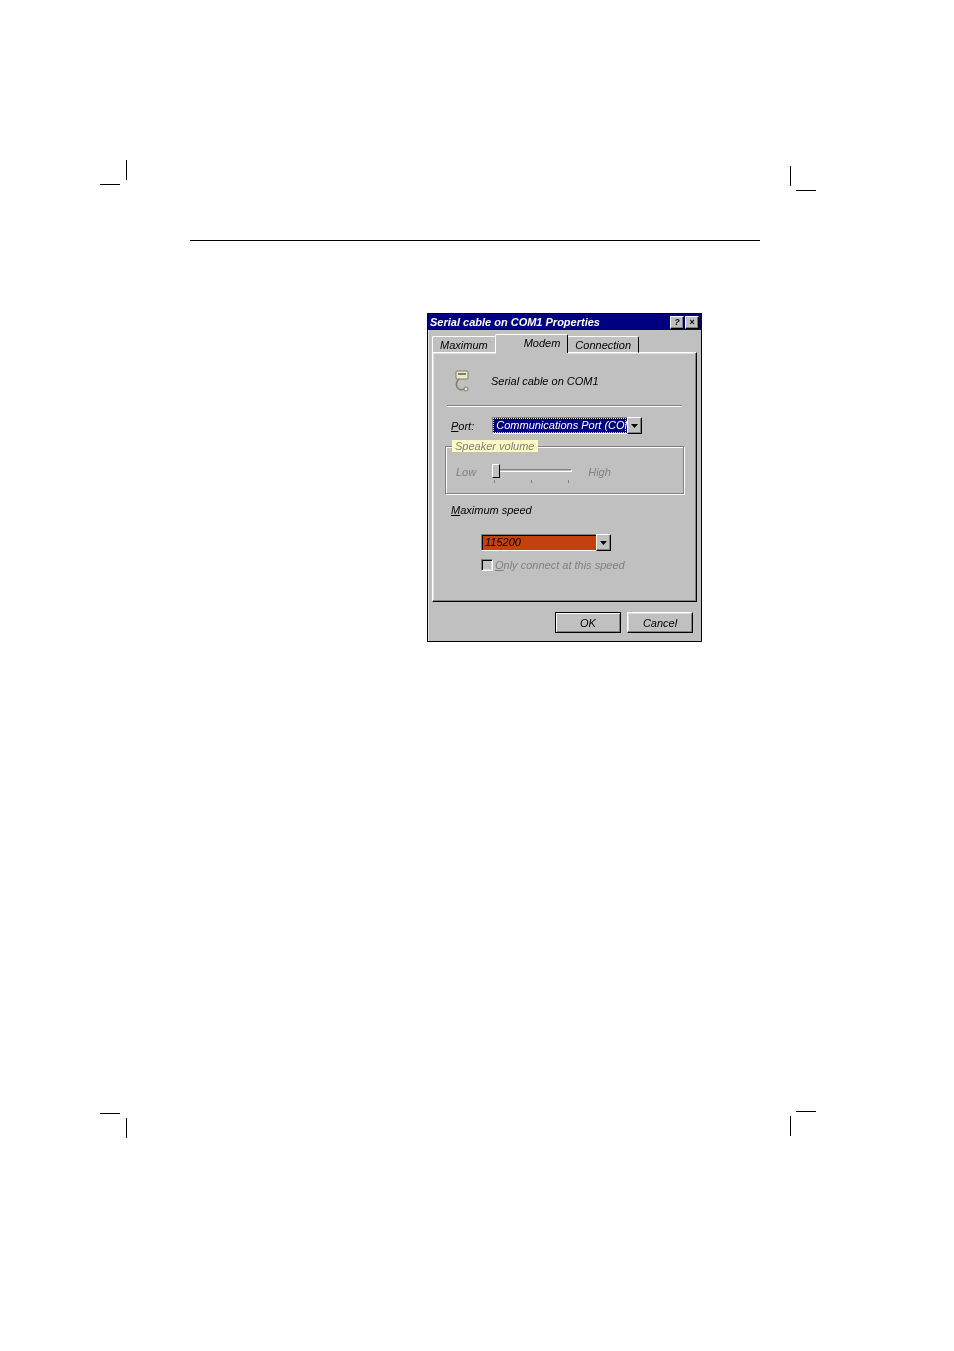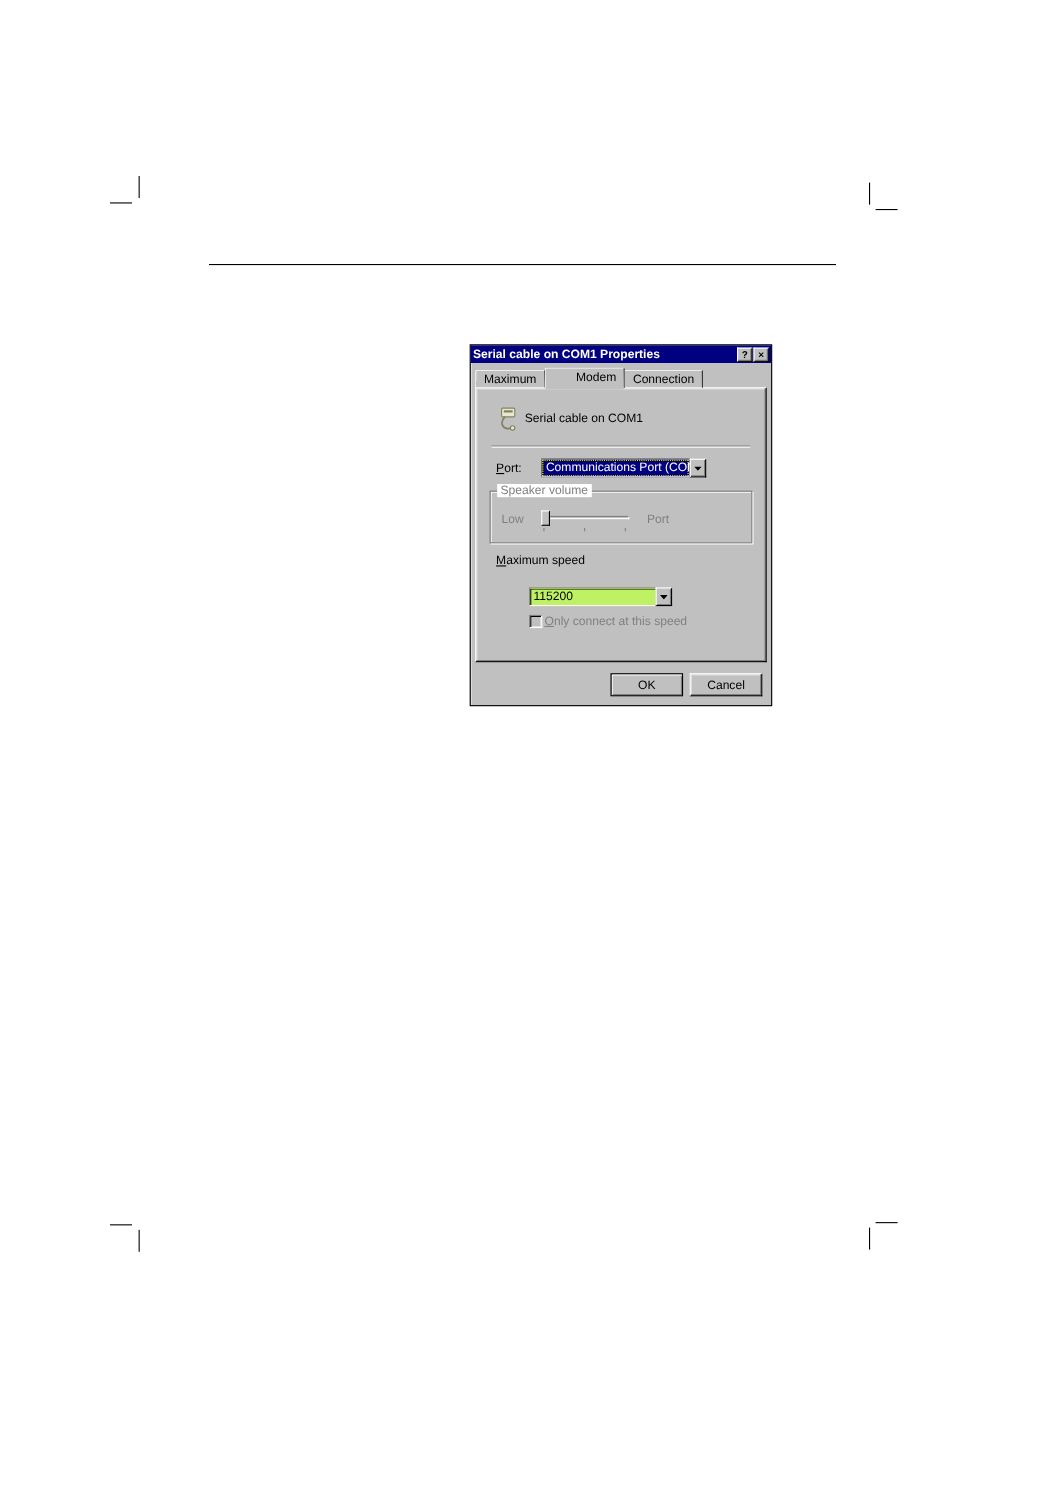--- a/index.html
+++ b/index.html
@@ -27,20 +27,21 @@
   }
   
   .dialog {
     position: absolute;
     left: 427px;
     top: 313px;
     width: 275px;
     background: #c0c0c0;
     border: 1px solid #000;
     box-shadow: inset 1px 1px 0 #dfdfdf;
+    font-style: italic;
   }
   .titlebar {
     height: 16px;
     background: #000080;
     display: flex;
     align-items: center;
     padding: 0 2px;
   }
   .titlebar-text {
     color: #fff;
@@ -117,21 +118,21 @@
     margin-top: -1px;
     padding: 10px 12px 14px;
     position: relative;
     z-index: 1;
     min-height: 250px;
   }
   
   .modem-header {
     display: flex;
     align-items: center;
-    gap: 0;
+    gap: 14px;
     margin: 4px 4px 10px;
   }
   .modem-icon {
     width: 28px;
     height: 28px;
     display: flex;
     align-items: center;
     justify-content: center;
   }
   .sep-groove {
@@ -147,21 +148,21 @@
     gap: 18px;
     margin: 4px 6px 12px;
   }
   .underline-first::first-letter { text-decoration: underline; }
   .combo {
     display: flex;
     align-items: stretch;
     height: 17px;
   }
   .combo-input {
-    background: #bef264;
+    background: #c2410c;
     border-top: 1px solid #808080;
     border-left: 1px solid #808080;
     border-right: 0;
     border-bottom: 1px solid #fff;
     box-shadow: inset 1px 1px 0 #000;
     padding: 1px 3px;
     font-size: 11px;
     flex: 1;
     white-space: nowrap;
     overflow: hidden;
@@ -190,21 +191,21 @@
     border: 1px solid #808080;
     box-shadow: 1px 1px 0 #fff, inset 1px 1px 0 #fff;
     padding: 14px 10px 12px;
     margin: 4px 0 10px;
     position: relative;
   }
   .groupbox-legend {
     position: absolute;
     top: -7px;
     left: 6px;
-    background: #ffffff;
+    background: #fef9c3;
     padding: 0 3px;
     font-size: 11px;
   }
   .disabled, .disabled * { color: #808080; }
   .slider-row {
     display: flex;
     align-items: center;
     gap: 16px;
     margin-top: 2px;
   }
@@ -360,21 +361,21 @@
         <span class="groupbox-legend">Speaker volume</span>
         <div class="slider-row">
           <span>Low</span>
           <div class="slider">
             <div class="slider-track"></div>
             <div class="slider-thumb" style="left:0"></div>
             <div class="slider-tick" style="left:2px"></div>
             <div class="slider-tick" style="left:39px"></div>
             <div class="slider-tick" style="left:76px"></div>
           </div>
-          <span>Port</span>
+          <span>High</span>
         </div>
       </div>
 
       <div class="section-label underline-first">Maximum speed</div>
 
       <div class="speed-combo-wrap">
         <div class="combo">
           <div class="combo-input">115200</div>
           <div class="combo-btn">
             <svg width="7" height="4">

